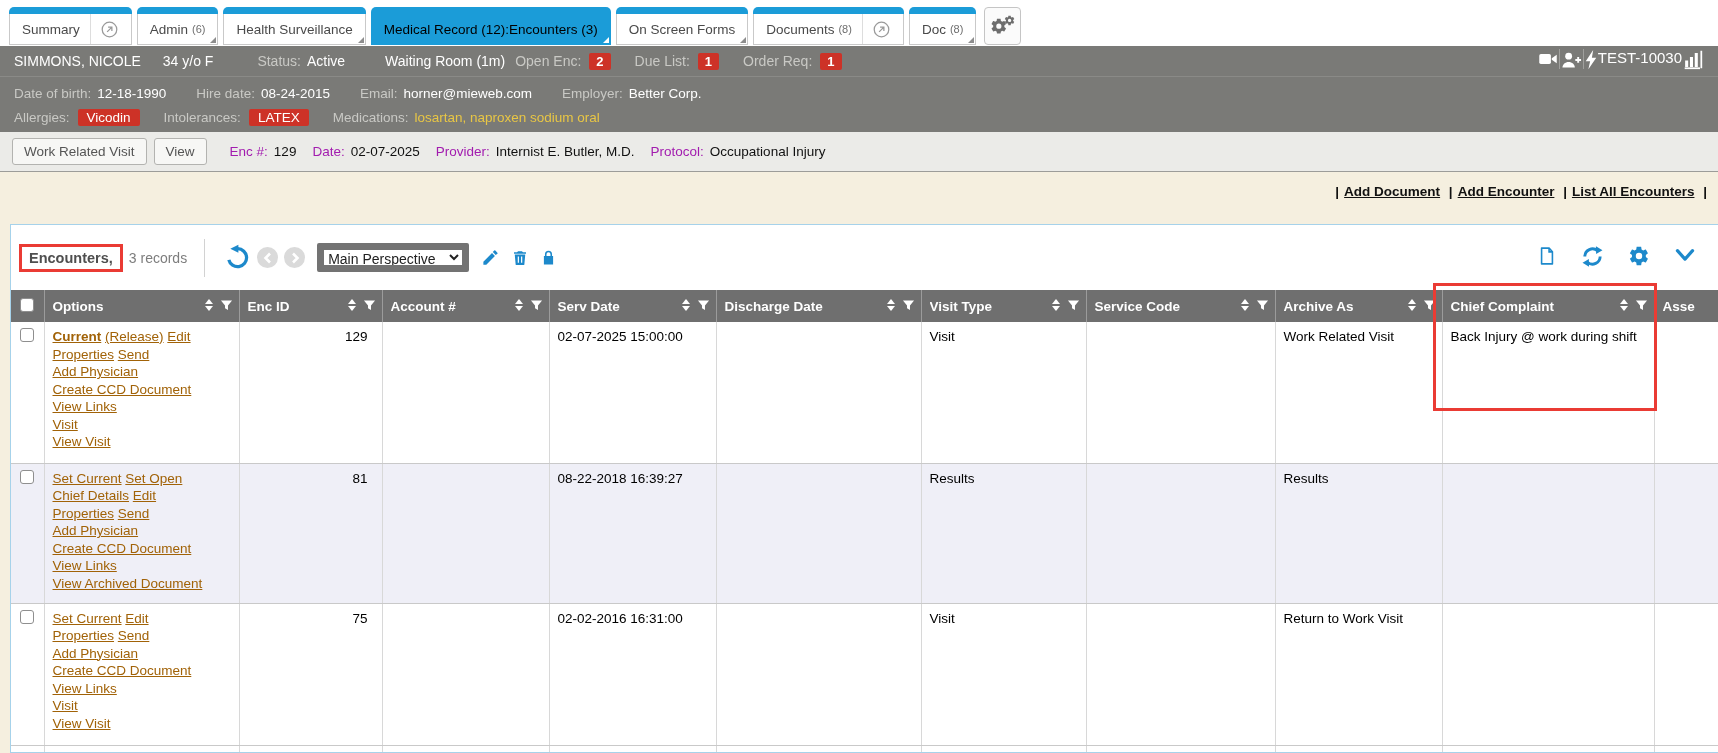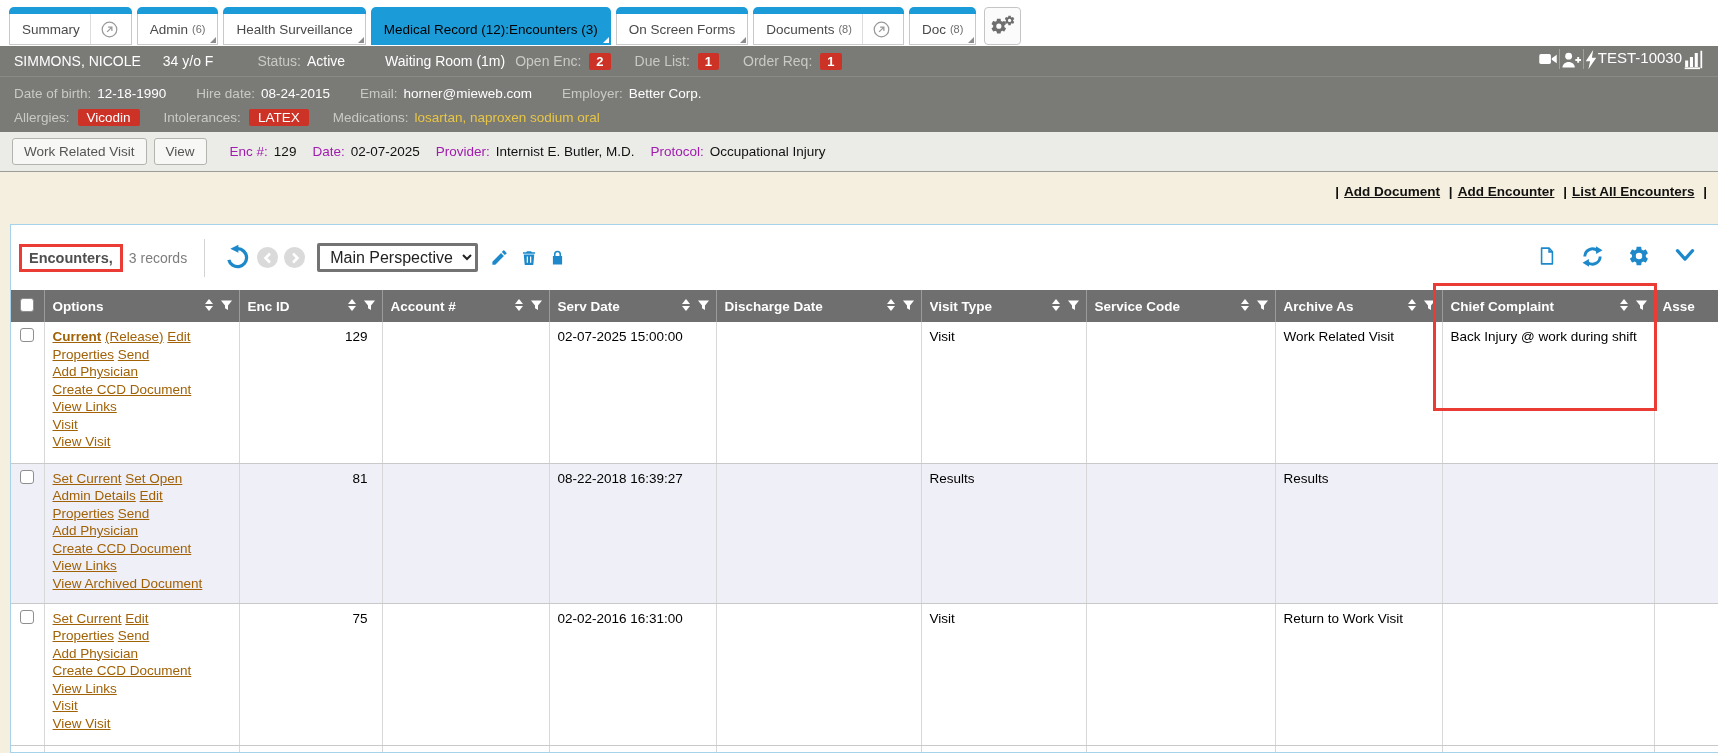--- a/index.html
+++ b/index.html
@@ -43,21 +43,21 @@
   .links-row { position:absolute; top:12px; right:6px; color:#111; font-weight:bold; }
   .links-row a { color:#111; }
   .links-row .sep { margin:0 5px; font-weight:bold; }
 
   .grid-wrap { position:absolute; left:10px; right:0; top:52px; bottom:0; background:#fff; border:1px solid #a6d2ea; border-right:none; overflow:hidden; }
   .toolbar { height:65px; display:flex; align-items:center; padding:0 14px 0 8px; background:#fff; }
   .grid-title { border:3px solid #ea3b34; padding:3px 7px; font-weight:bold; font-size:14.5px; color:#4f4f4f; }
   .records { color:#7d7d7d; font-size:14px; margin-left:6px; }
   .tb-sep { width:1px; height:38px; background:#d2d2d2; margin:0 17px; }
   .nav-circle { width:21px; height:21px; border-radius:50%; background:#dadada; display:flex; align-items:center; justify-content:center; margin-left:6px; cursor:default; }
-  .toolbar select { height:29px; min-width:152px; border:3px solid #737373; border-radius:2px; background:#fff; font-size:16px; color:#222; padding:0 6px; margin:0 12px; font-family:inherit; }
+  .toolbar select { height:29px; min-width:152px; border:7px solid #737373; border-radius:2px; background:#fff; font-size:14px; color:#222; padding:0 0; margin:0 12px; font-family:inherit; }
   .tb-icons { display:flex; gap:11px; align-items:center; }
   .tb-icons svg, .undo-icon svg { display:block; }
   .tb-right { margin-left:auto; display:flex; gap:24px; align-items:center; padding-right:8px; }
   .undo-icon { margin-left:2px; cursor:pointer; }
 
   table { border-collapse:collapse; table-layout:fixed; width:1813px; }
   thead th { background:#6f6f6f; height:32px; padding:0 6px 0 8px; font-weight:normal; color:#fff; text-align:left; border-left:1px solid #9b9b9b; font-size:13.5px; }
   thead th:first-child { border-left:none; }
   .hcell { display:flex; align-items:flex-start; gap:7px;font-weight:bold; }
   .hlabel { flex:1 1 auto; overflow:hidden; white-space:nowrap; }
@@ -474,21 +474,21 @@
           <td>Visit</td>
           <td></td>
           <td>Work Related Visit</td>
           <td>Back Injury @ work during shift</td>
           <td></td>
         </tr>
         <tr class="r2 alt">
           <td><input type="checkbox" style=""></td>
           <td class="options">
               <div><a>Set Current</a> <a>Set Open</a></div>
-              <div><a>Admin Details</a> <a>Edit</a></div>
+              <div><a>Chief Details</a> <a>Edit</a></div>
               <div><a>Properties</a> <a>Send</a></div>
               <div><a>Add Physician</a></div>
               <div><a>Create CCD Document</a></div>
               <div><a>View Links</a></div>
               <div><a>View Archived Document</a></div>
             </td>
           <td class="num">81</td>
           <td></td>
           <td>08-22-2018 16:39:27</td>
           <td></td>

